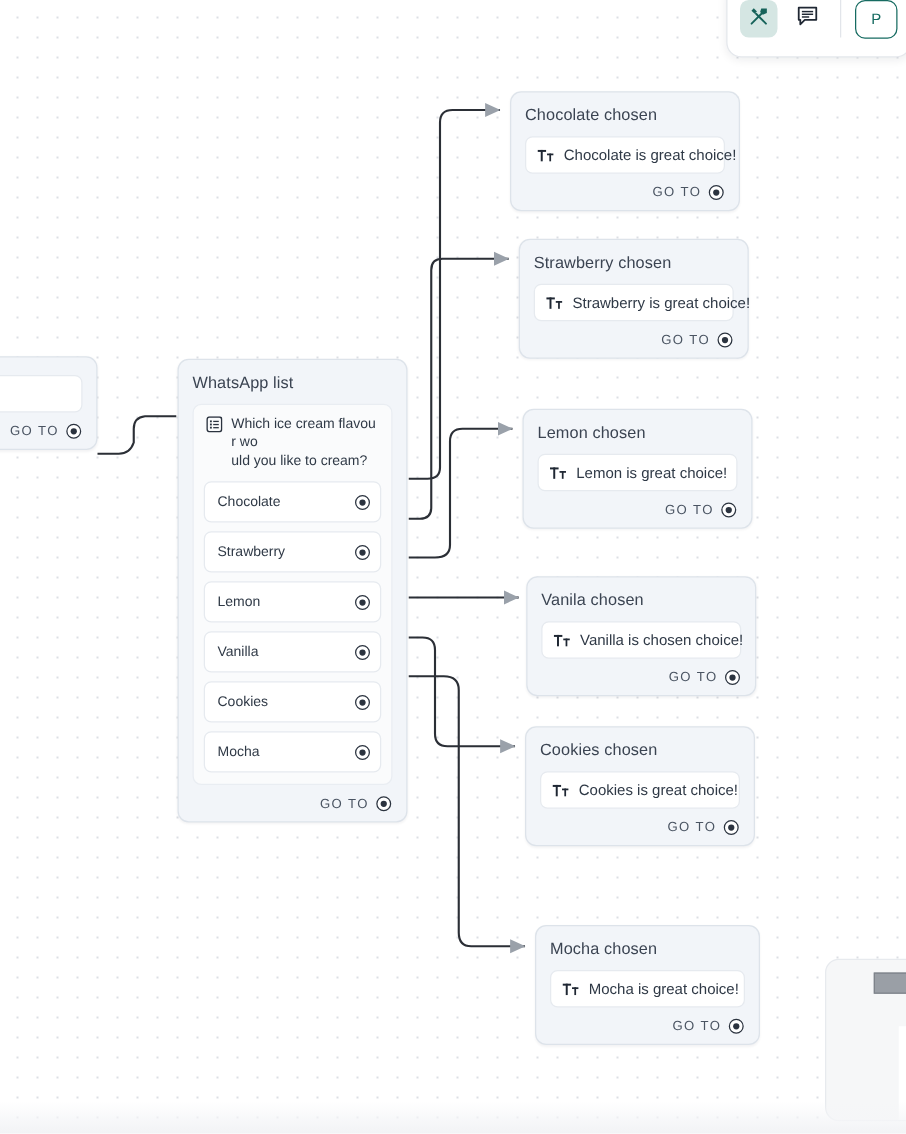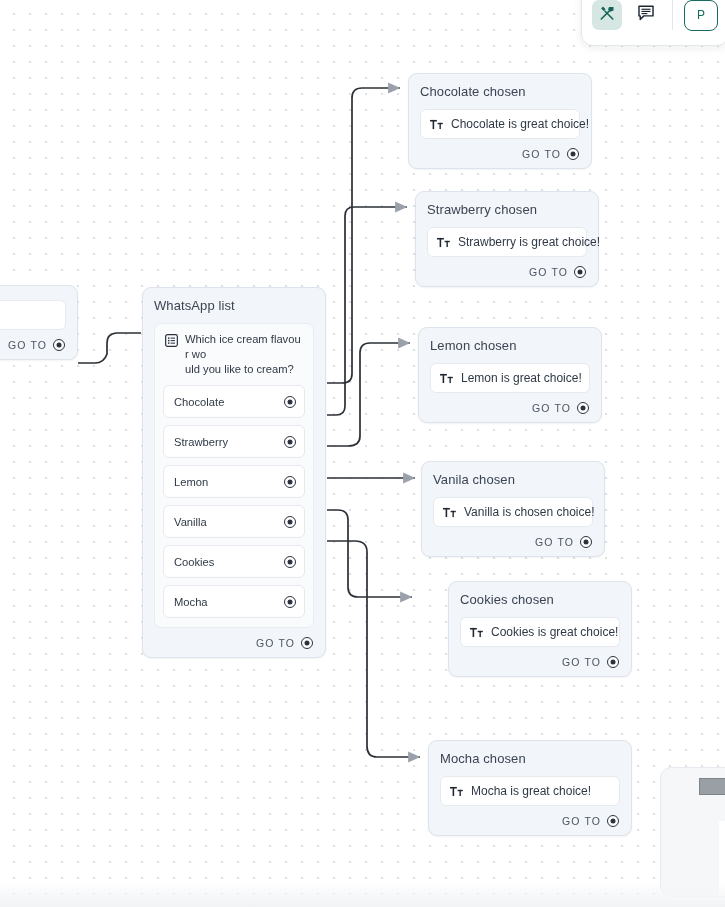--- a/index.html
+++ b/index.html
@@ -409,40 +409,40 @@
         </svg>
       </span>
       <span class="msg-text">Vanilla is chosen choice!</span>
     </div>
     <div class="goto-row">
       <span class="goto-label">GO TO</span>
       <span class="target-dot"></span>
     </div>
   </div>
 
-  <div class="node" style="left:420px; top:581px; width:184px;margin-left:28px;">
+  <div class="node" style="left:420px; top:581px; width:184px;">
     <div class="node-title">Cookies chosen</div>
     <div class="msg-row">
       <span class="msg-icon">
         <svg width="13" height="11" viewBox="0 0 14 11">
           <rect x="0" y="0.6" width="7.4" height="1.7" fill="#1f2733"></rect>
           <rect x="2.8" y="0.6" width="1.7" height="9.8" fill="#1f2733"></rect>
           <rect x="8.2" y="3.7" width="5.6" height="1.5" fill="#1f2733"></rect>
           <rect x="10.2" y="3.7" width="1.5" height="6.7" fill="#1f2733"></rect>
         </svg>
       </span>
       <span class="msg-text">Cookies is great choice!</span>
     </div>
     <div class="goto-row">
       <span class="goto-label">GO TO</span>
       <span class="target-dot"></span>
     </div>
   </div>
 
-  <div class="node" style="left:428px; top:740px; width:204px;">
+  <div class="node" style="left:428px; top:740px; width:180px;">
     <div class="node-title">Mocha chosen</div>
     <div class="msg-row">
       <span class="msg-icon">
         <svg width="13" height="11" viewBox="0 0 14 11">
           <rect x="0" y="0.6" width="7.4" height="1.7" fill="#1f2733"></rect>
           <rect x="2.8" y="0.6" width="1.7" height="9.8" fill="#1f2733"></rect>
           <rect x="8.2" y="3.7" width="5.6" height="1.5" fill="#1f2733"></rect>
           <rect x="10.2" y="3.7" width="1.5" height="6.7" fill="#1f2733"></rect>
         </svg>
       </span>

